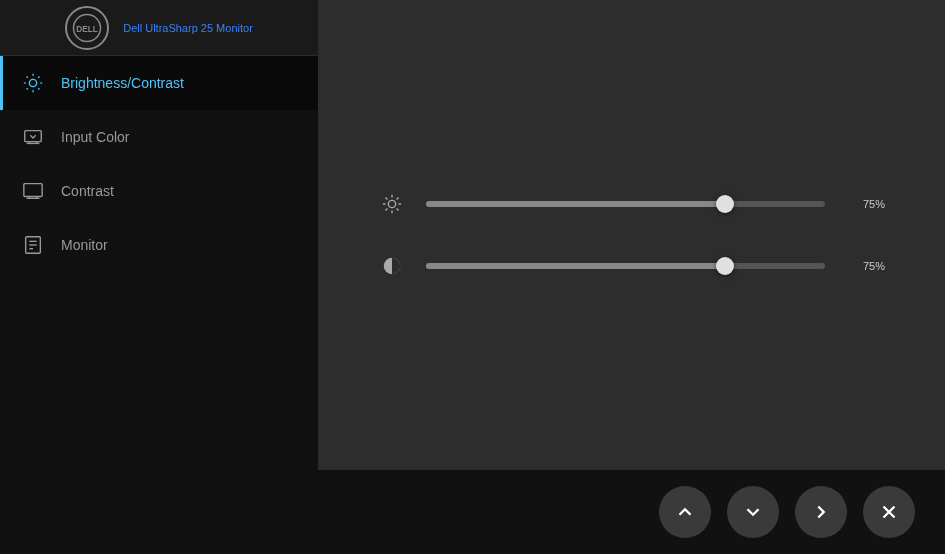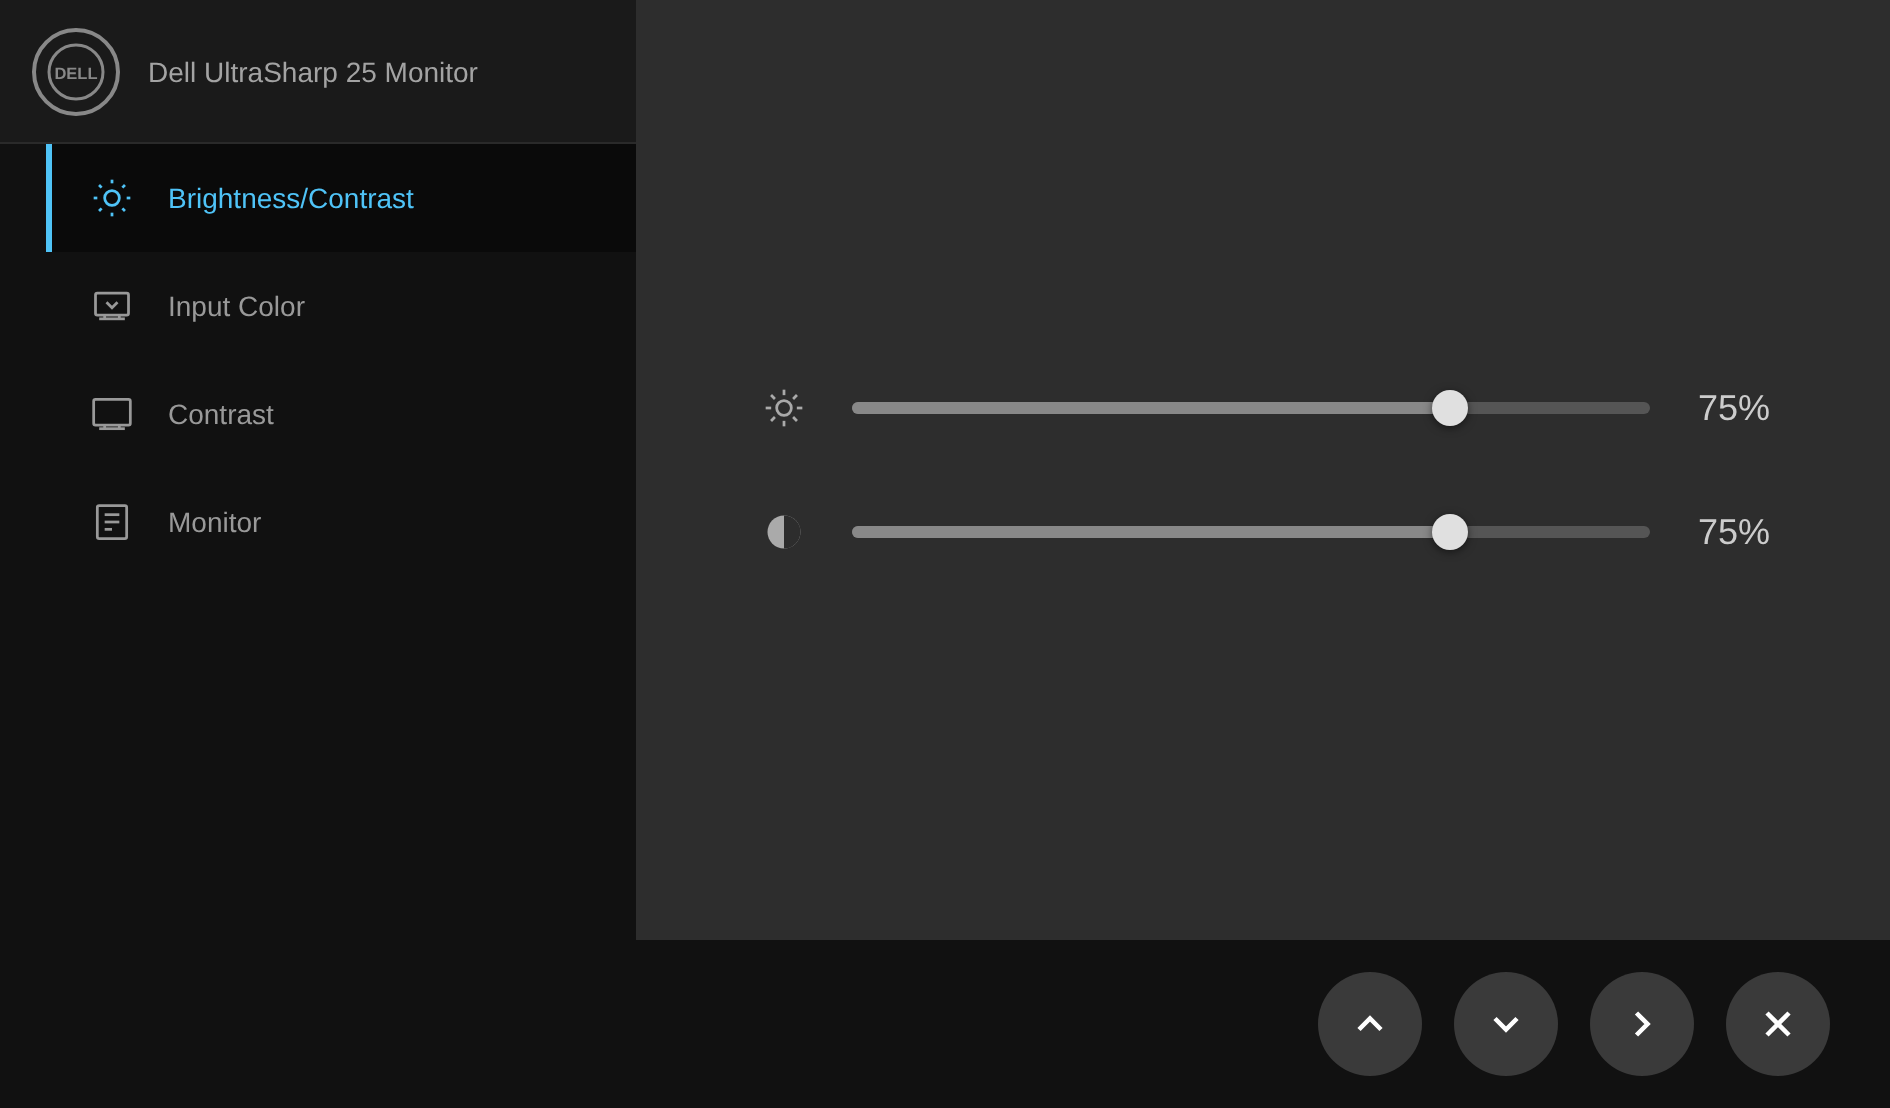--- a/index.html
+++ b/index.html
@@ -29,56 +29,56 @@
       flex-direction: column;
       height: 470px;
     }
 
     .sidebar-header {
       display: flex;
       align-items: center;
       padding: 14px 16px;
       background: #1a1a1a;
       border-bottom: 1px solid #2a2a2a;
-      height: 72px;
+      height: 56px;
+      justify-content: center;
     }
 
     .dell-logo {
       width: 44px;
       height: 44px;
       border-radius: 50%;
       border: 2px solid #888;
       display: flex;
       align-items: center;
       justify-content: center;
       margin-right: 14px;
       flex-shrink: 0;
     }
 
     .header-title {
-      color: #a3a3a3;
-      font-size: 14px;
+      color: #3b82f6;
+      font-size: 11px;
       font-weight: 400;
     }
 
     .sidebar-nav {
       display: flex;
       flex-direction: column;
       flex: 1;
     }
 
     .nav-item {
       display: flex;
       align-items: center;
       padding: 13px 16px;
       cursor: pointer;
       color: #999;
       font-size: 14px;
       border-left: 3px solid transparent;
-      margin-left: 23px;
     }
 
     .nav-item.active {
       background: #0a0a0a;
       color: #4fc3f7;
       border-left: 3px solid #4fc3f7;
     }
 
     .nav-icon {
       width: 28px;
@@ -157,21 +157,21 @@
       border-radius: 50%;
       position: absolute;
       top: 50%;
       transform: translateY(-50%);
       cursor: pointer;
       box-shadow: 0 1px 4px rgba(0,0,0,0.5);
     }
 
     .slider-value {
       color: #ccc;
-      font-size: 18px;
+      font-size: 11px;
       width: 40px;
       text-align: right;
       flex-shrink: 0;
     }
 
     
     .bottom-bar {
       width: 945px;
       height: 84px;
       background: #111;

